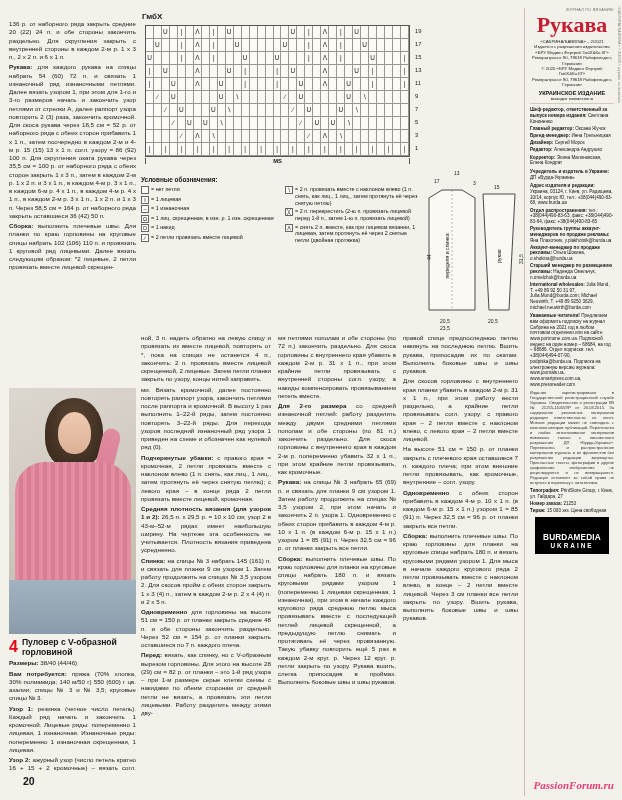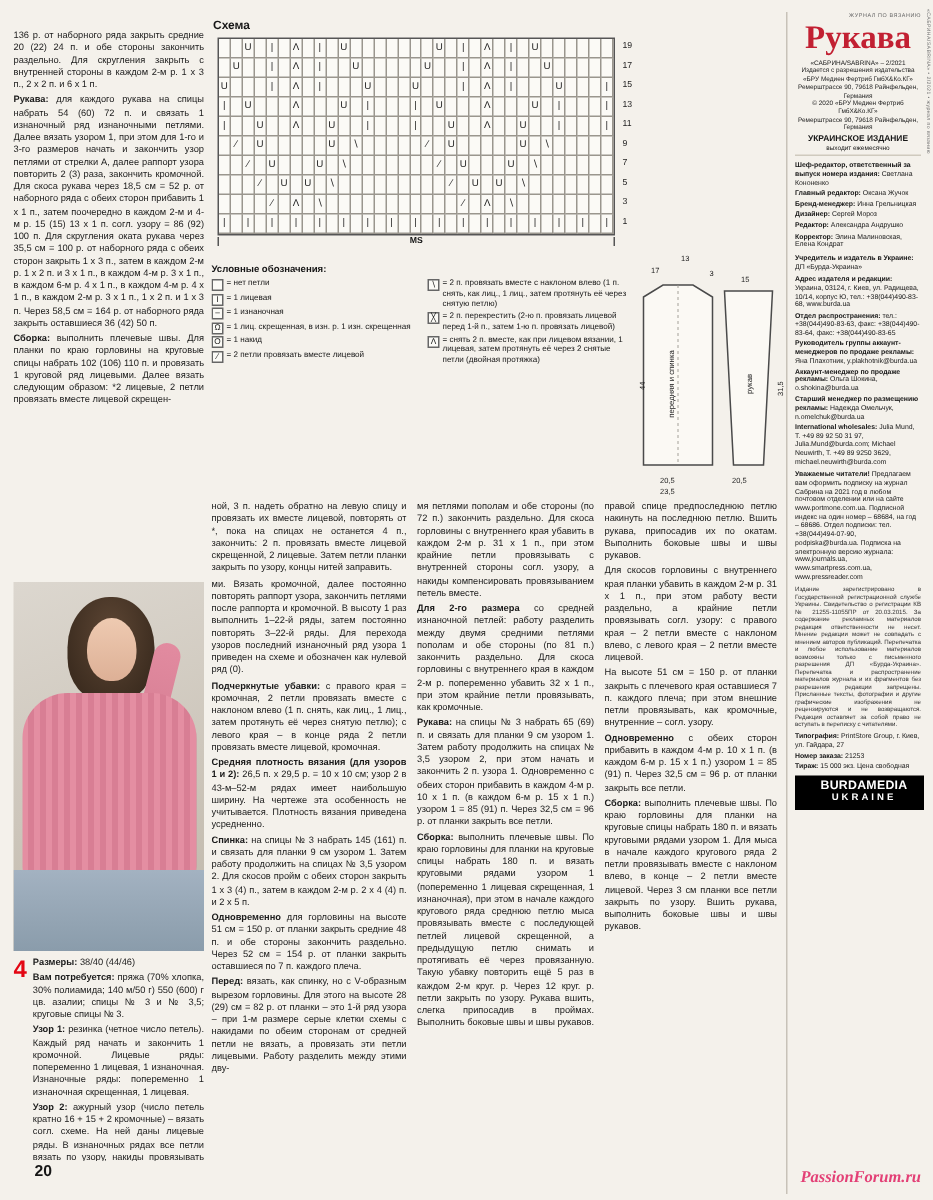--- a/index.html
+++ b/index.html
@@ -71,22 +71,22 @@
   .mh-tagline{font-size:3.6px;color:#666;text-align:right;letter-spacing:0.4px;text-transform:uppercase}
   .mh-logo{font-family:"Liberation Serif","DejaVu Serif",serif;font-weight:bold;color:#c22032;
            font-size:22px;text-align:center;line-height:1.05;margin:1px 0 3px 0}
   .mh-imprint{font-size:4.3px;line-height:1.25;text-align:center;color:#222;margin-bottom:3px}
   .mh-edition{font-weight:bold;font-size:5.6px;text-align:center;margin-top:2px}
   .mh-edsub{font-size:4.3px;text-align:center;margin-bottom:3px;border-bottom:1px solid #cfcabe;padding-bottom:2px}
   .mh-block{font-size:4.6px;line-height:1.24;text-align:left;margin-bottom:3px}
   .mh-block p{margin-bottom:1.5px}
   .mh-block b{font-weight:bold}
   .mh-legal{font-size:4.1px;line-height:1.22;text-align:justify;color:#333;margin-bottom:3px}
-  .brand-box{width:92px;margin:3px auto 0 auto;background:#000;color:#fff;text-align:center;
-             padding:3px 2px 4px 2px}
+  .brand-box{width:74px;margin:3px auto 0 auto;background:#000;color:#fff;text-align:center;
+             padding:17px 2px 4px 2px}
   .brand-box .b1{font-weight:bold;font-size:8.2px;letter-spacing:0.2px;line-height:1}
   .brand-box .b2{font-weight:bold;font-size:6.4px;letter-spacing:2px;line-height:1.3}
 
   .watermark{position:absolute;right:8px;top:779px;color:#e34076;font-weight:bold;font-style:italic;
              font-size:11px;font-family:"Liberation Serif","DejaVu Serif",serif}
   .edge-text{position:absolute;right:1px;top:6px;writing-mode:vertical-rl;font-size:3.4px;color:#777;letter-spacing:0.3px}
 </style>
 </head>
 <body>
 
@@ -101,31 +101,32 @@
   <div class="photo">
     <div class="ph-hair"></div>
     <div class="ph-face"></div>
     <div class="ph-arm"></div>
     <div class="ph-sweater"></div>
     <div class="ph-jeans"></div>
   </div>
 
   <div class="model4">
     <span class="m4-num">4</span>
+    <span class="m4-title">Пуловер с V-образной горловиной</span>
     <div class="body-text">
         <p><b>Размеры: </b>38/40 (44/46)</p>
         <p><b>Вам потребуется: </b>пряжа (70% хлопка, 30% полиамида; 140 м/50 г) 550 (600) г цв. азалии; спицы № 3 и № 3,5; круговые спицы № 3.</p>
         <p><b>Узор 1: </b>резинка (четное число петель). Каждый ряд начать и закончить 1 кромочной. Лицевые ряды: попеременно 1 лицевая, 1 изнаночная. Изнаночные ряды: попеременно 1 изнаночная скрещенная, 1 лицевая.</p>
         <p><b>Узор 2: </b>ажурный узор (число петель кратно 16 + 15 + 2 кромочные) – вязать согл. схеме. На ней даны лицевые ряды. В изнаночных рядах все петли вязать по узору, накиды провязывать изнаночными.</p>
       </div>
   </div>
 
   <div class="page-num">20</div>
 
-  <div class="chart-title">Схема</div>
+  <div class="chart-title">ГмбХ</div>
   <div class="chart-grid" id="chart-grid">
       <div class="chart-row">
         <div class="chart-cell"></div>
         <div class="chart-cell"></div>
         <div class="chart-cell">U</div>
         <div class="chart-cell"></div>
         <div class="chart-cell">|</div>
         <div class="chart-cell"></div>
         <div class="chart-cell">Λ</div>
         <div class="chart-cell"></div>

